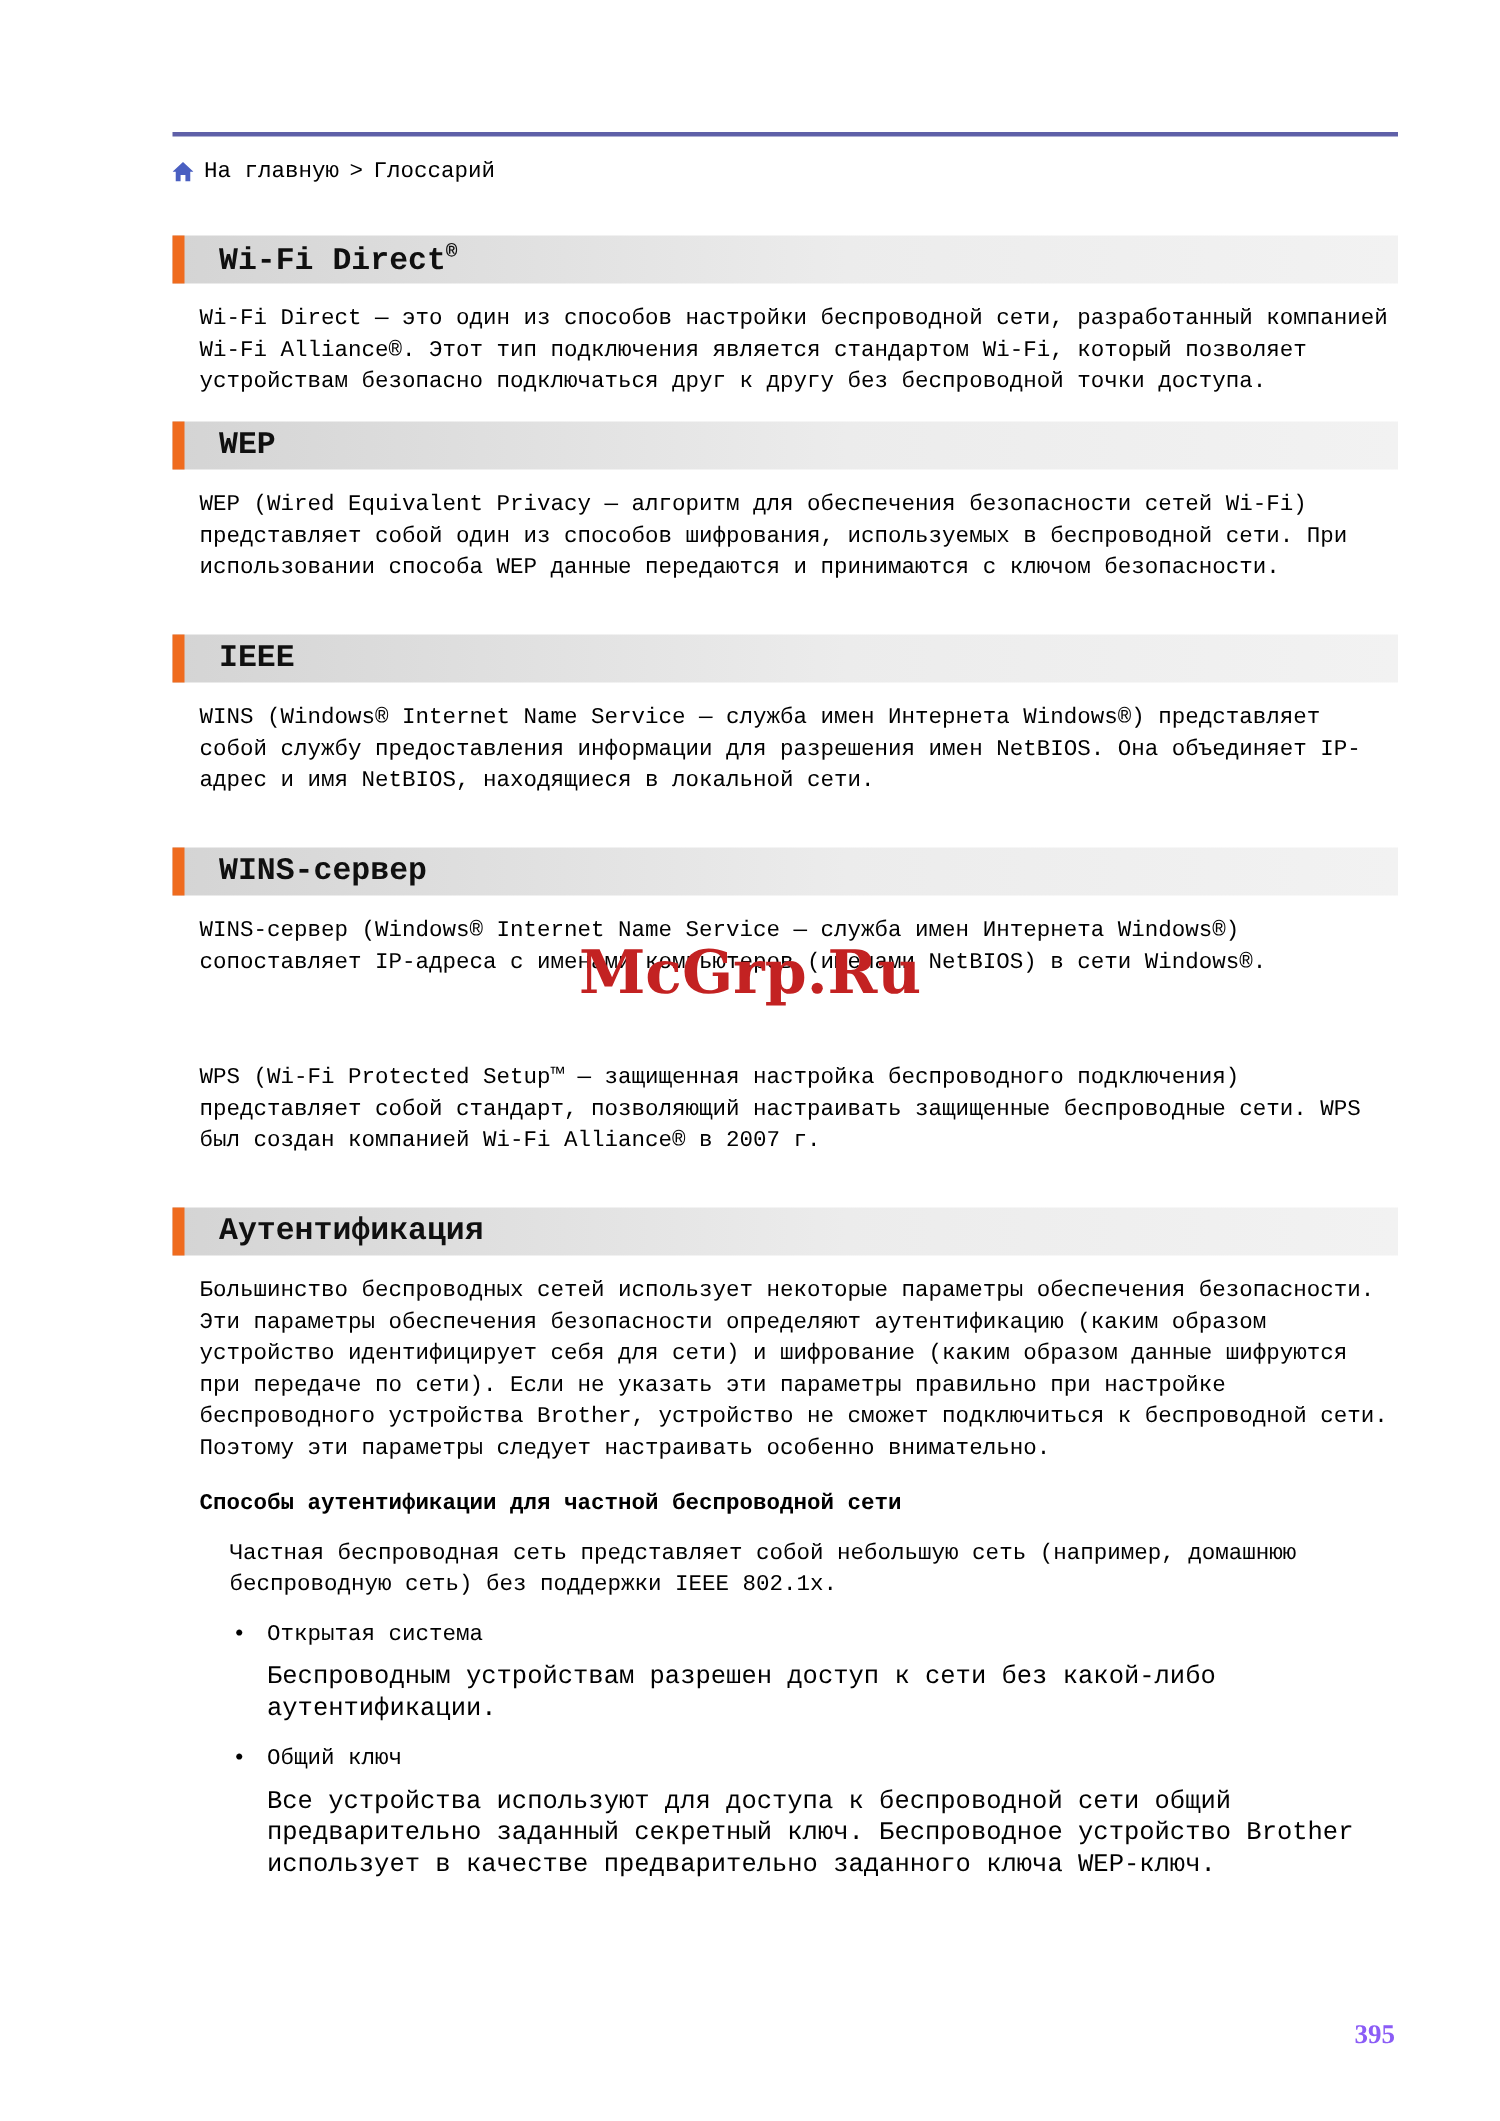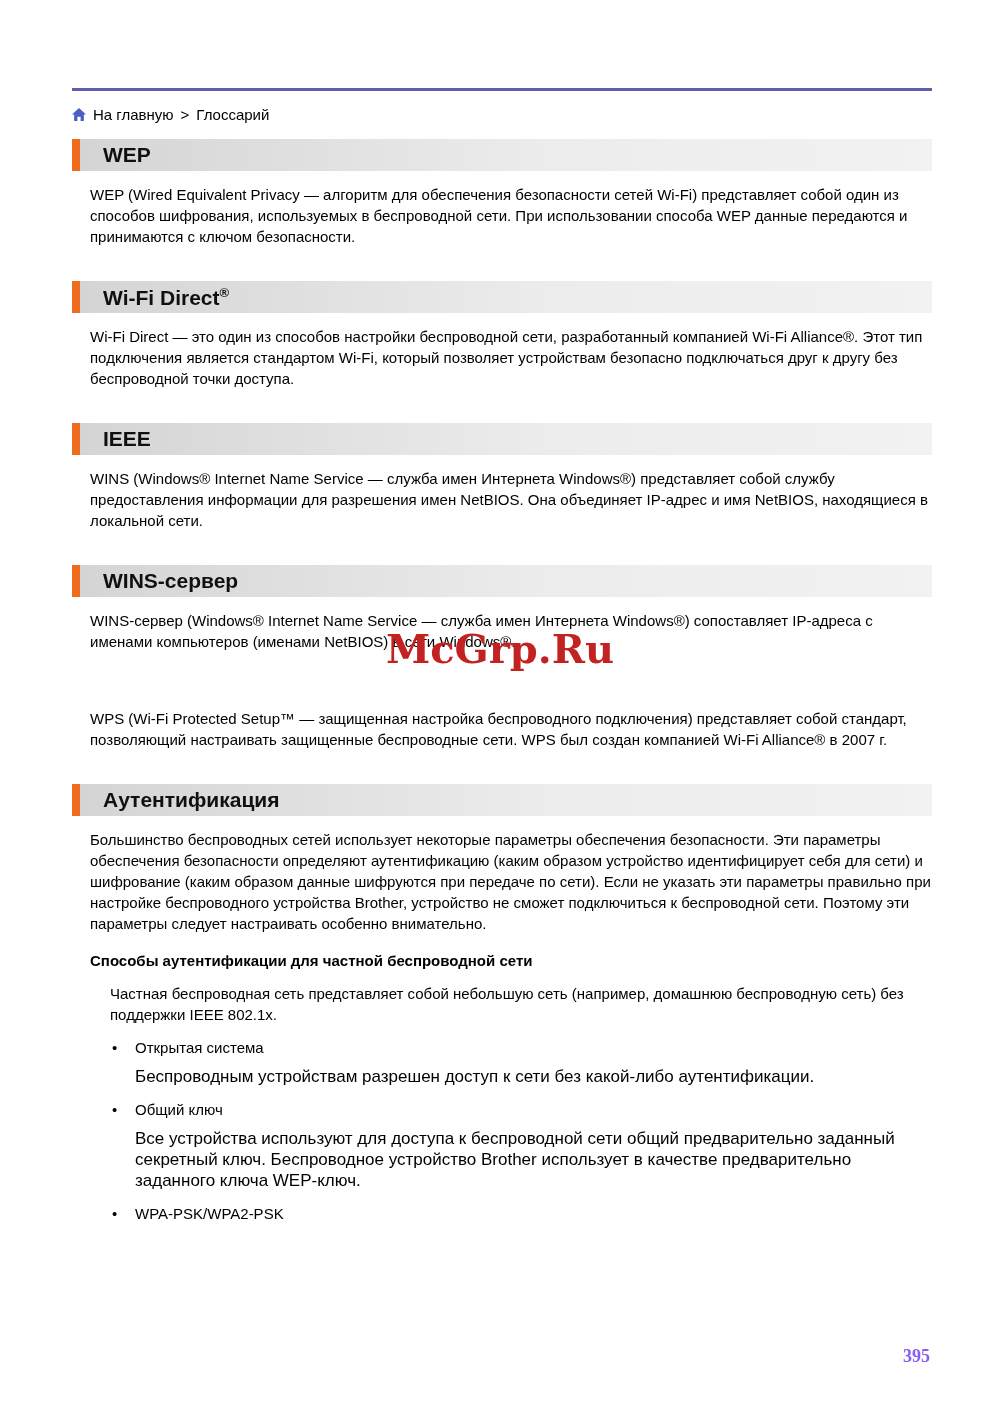--- a/index.html
+++ b/index.html
@@ -5,21 +5,21 @@
   html, body { margin: 0; padding: 0; background: #ffffff; }
   .page {
     position: relative;
     width: 1000px;
     height: 1414px;
     background: #ffffff;
     font-family: "Liberation Sans", sans-serif;
     color: #000000;
     overflow: hidden;
   }
-  .content { padding: 0 68px 0 72px; }
+  .content { padding: 0 68px 0 115px; font-family: Liberation Mono, monospace; }
 
   .top-rule { margin-top: 88px; height: 3px; background: #5f60a8; }
 
   .breadcrumb {
     margin-top: 15px;
     display: flex;
     align-items: center;
     gap: 7px;
     font-size: 15px;
   }
@@ -94,34 +94,34 @@
       <span class="home-icon">
         <svg width="14" height="13" viewBox="0 0 13 12" aria-hidden="true">
           <path d="M6.5 0 L13 6 H11 V12 H8 V8 H5 V12 H2 V6 H0 Z" fill="#4a5fc1"></path>
         </svg>
       </span>
       <a class="crumb-home">На главную</a>
       <span class="crumb-sep">&gt;</span>
       <span class="crumb-current">Глоссарий</span>
     </div>
 
+    <section class="sec">
+      <div class="sec-header">
+        <span class="accent"></span>
+        <h2 class="sec-title"><span>Wi-Fi Direct</span><sup>®</sup></h2>
+      </div>
+      <p class="body-p">Wi-Fi Direct — это один из способов настройки беспроводной сети, разработанный компанией Wi-Fi Alliance®. Этот тип подключения является стандартом Wi-Fi, который позволяет устройствам безопасно подключаться друг к другу без беспроводной точки доступа.</p>
+    </section>
+
     <section class="sec sec-first">
       <div class="sec-header">
         <span class="accent"></span>
         <h2 class="sec-title">WEP</h2>
       </div>
       <p class="body-p">WEP (Wired Equivalent Privacy — алгоритм для обеспечения безопасности сетей Wi-Fi) представляет собой один из способов шифрования, используемых в беспроводной сети. При использовании способа WEP данные передаются и принимаются с ключом безопасности.</p>
-    </section>
-
-    <section class="sec">
-      <div class="sec-header">
-        <span class="accent"></span>
-        <h2 class="sec-title"><span>Wi-Fi Direct</span><sup>®</sup></h2>
-      </div>
-      <p class="body-p">Wi-Fi Direct — это один из способов настройки беспроводной сети, разработанный компанией Wi-Fi Alliance®. Этот тип подключения является стандартом Wi-Fi, который позволяет устройствам безопасно подключаться друг к другу без беспроводной точки доступа.</p>
     </section>
 
     <section class="sec">
       <div class="sec-header">
         <span class="accent"></span>
         <h2 class="sec-title">IEEE</h2>
       </div>
       <p class="body-p">WINS (Windows® Internet Name Service — служба имен Интернета Windows®) представляет собой службу предоставления информации для разрешения имен NetBIOS. Она объединяет IP-адрес и имя NetBIOS, находящиеся в локальной сети.</p>
     </section>
 
@@ -150,22 +150,19 @@
       <div class="bullet-item">
         <span class="bullet-term">Открытая система</span>
       </div>
       <p class="bullet-desc">Беспроводным устройствам разрешен доступ к сети без какой-либо аутентификации.</p>
 
       <div class="bullet-item">
         <span class="bullet-term">Общий ключ</span>
       </div>
       <p class="bullet-desc">Все устройства используют для доступа к беспроводной сети общий предварительно заданный секретный ключ. Беспроводное устройство Brother использует в качестве предварительно заданного ключа WEP-ключ.</p>
 
-      <div class="bullet-item">
-        <span class="bullet-term">WPA-PSK/WPA2-PSK</span>
-      </div>
     </section>
 
   </div>
 
   <div class="watermark">McGrp.Ru</div>
   <div class="page-number">395</div>
 </div>
 
 </body></html>

